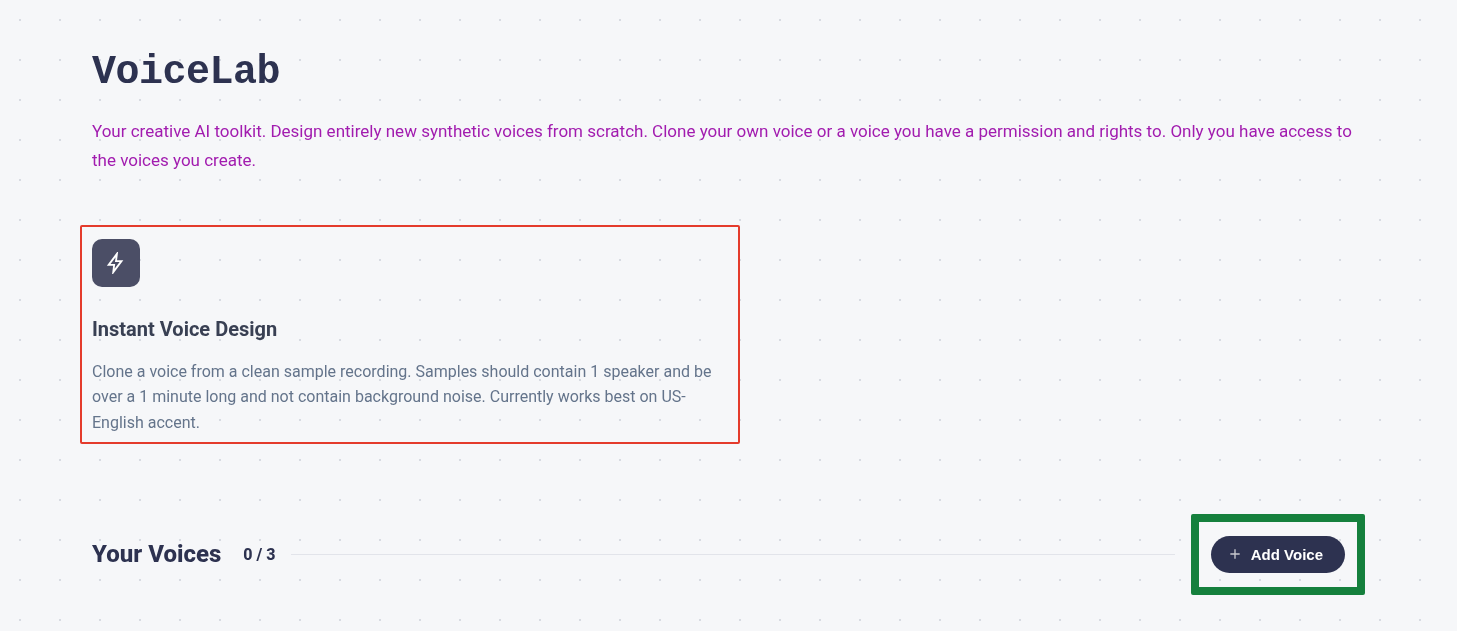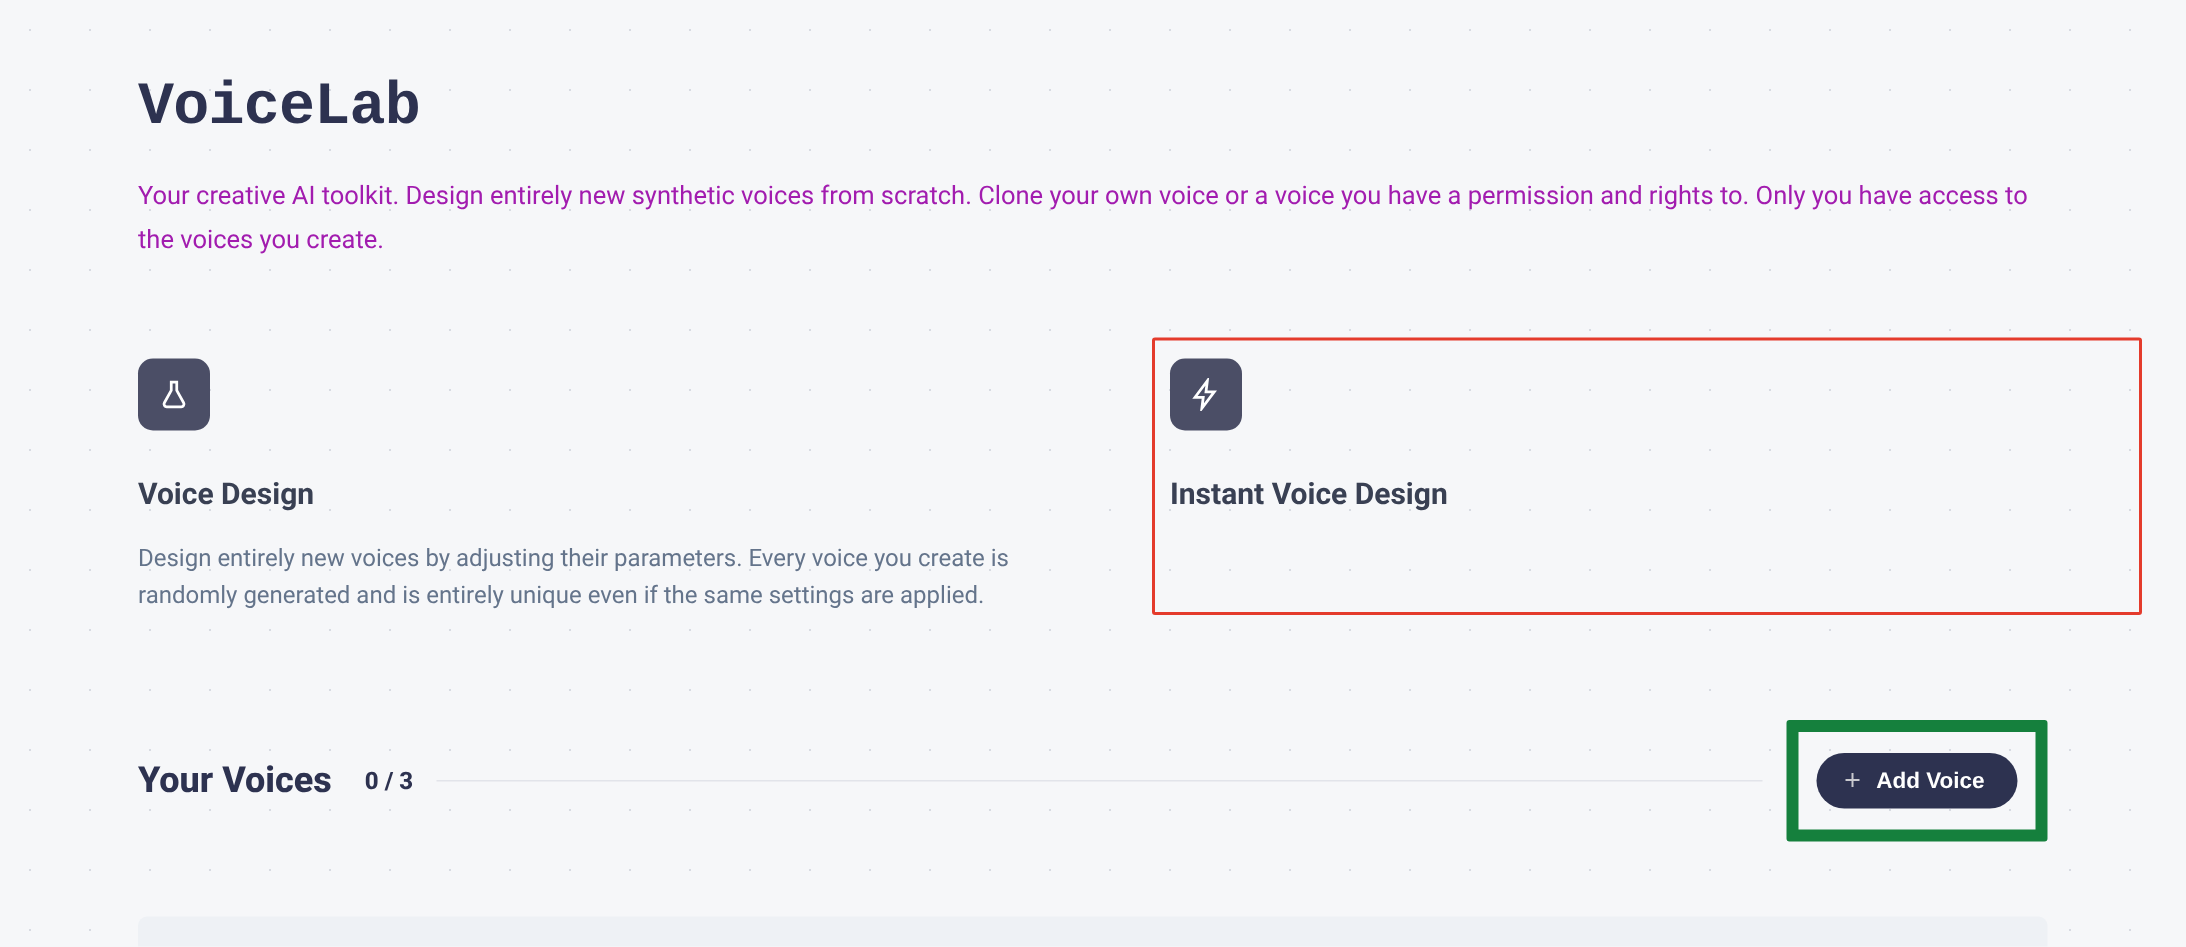--- a/index.html
+++ b/index.html
@@ -137,37 +137,29 @@
   }
 </style>
 </head>
 <body>
 
 <div class="container">
   <h1 class="page-title">VoiceLab</h1>
   <p class="page-desc">Your creative AI toolkit. Design entirely new synthetic voices from scratch. Clone your own voice or a voice you have a permission and rights to. Only you have access to the voices you create.</p>
 
   <div class="cards">
-    <div class="card">
-      <div class="icon-tile">
-        <svg viewBox="0 0 24 24">
-            <path d="M9 3h6M10 3v6l-5 9a2 2 0 0 0 1.8 3h10.4a2 2 0 0 0 1.8-3l-5-9V3"></path>
-          </svg>
-      </div>
-      <div class="card-title">Voice Design</div>
-      <div class="card-desc">Design entirely new voices by adjusting their parameters. Every voice you create is randomly generated and is entirely unique even if the same settings are applied.</div>
-    </div>
 
     <div class="card highlight">
       <div class="icon-tile">
         <svg viewBox="0 0 24 24">
             <path d="M13 2 4 14h6l-1 8 9-12h-6l1-8z"></path>
           </svg>
       </div>
       <div class="card-title">Instant Voice Design</div>
+      <div class="card-desc">Clone a voice from a clean sample recording. Samples should contain 1 speaker and be over a 1 minute long and not contain background noise. Currently works best on US-English accent.</div>
     </div>
   </div>
 
   <div class="section-row">
     <span class="section-title">Your Voices</span>
     <span class="section-count">0 / 3</span>
     <div class="divider"></div>
     <div class="add-voice-wrap">
       <button class="add-voice-btn">
         <svg viewBox="0 0 24 24">

